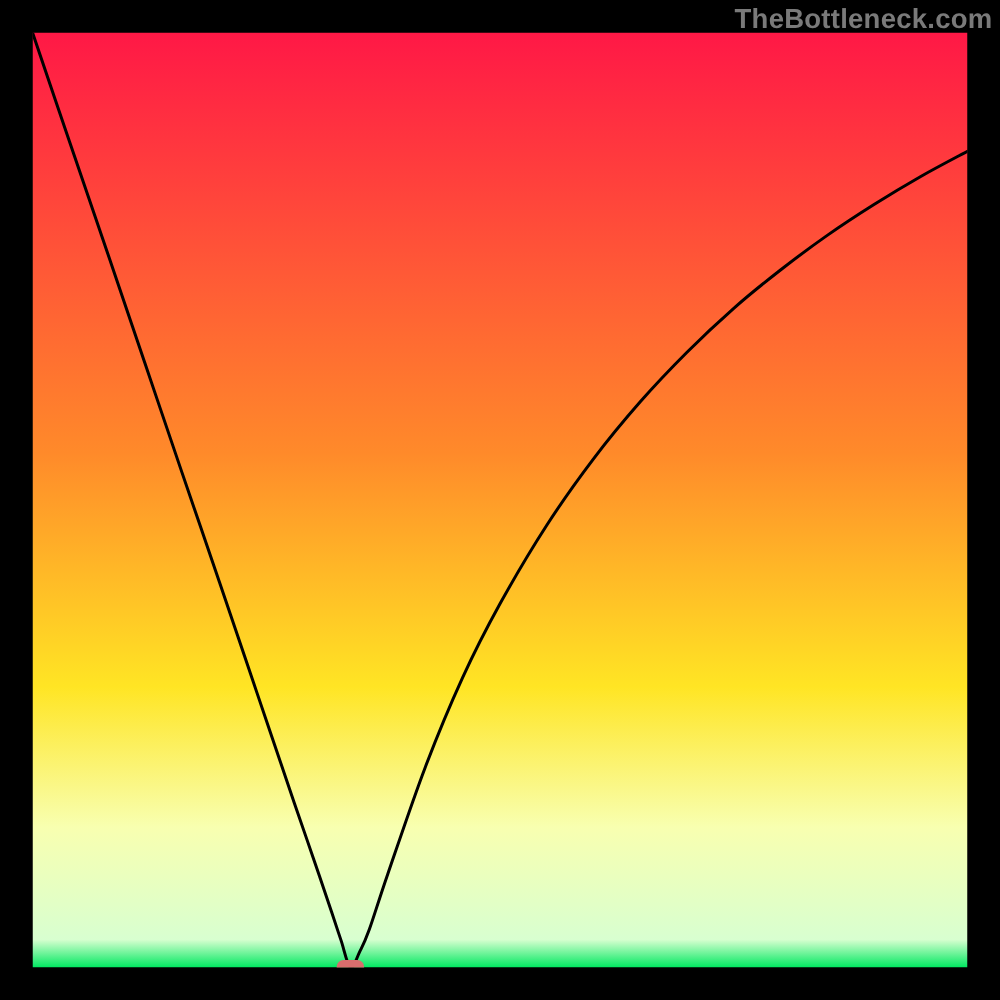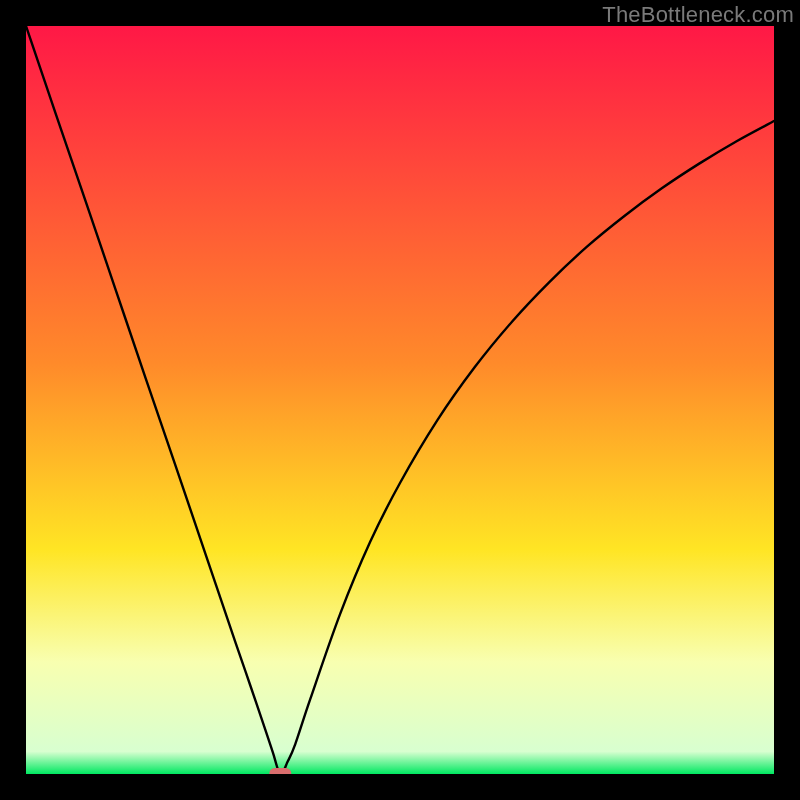--- a/index.html
+++ b/index.html
@@ -26,21 +26,21 @@
     width: 748px;
     height: 748px;
   }
   .watermark {
     position: absolute;
     top: 2px;
     right: 6px;
     color: #7a7a7a;
     font-size: 22px;
     letter-spacing: 0.2px;
-    font-weight: 400;
+    font-weight: 700;
     margin-left: 12px;
   }
 </style>
 </head>
 <body>
 
 <div class="watermark">TheBottleneck.com</div>
 
 <div class="frame">
   <svg class="plot" viewBox="0 0 748 748" preserveAspectRatio="none">

